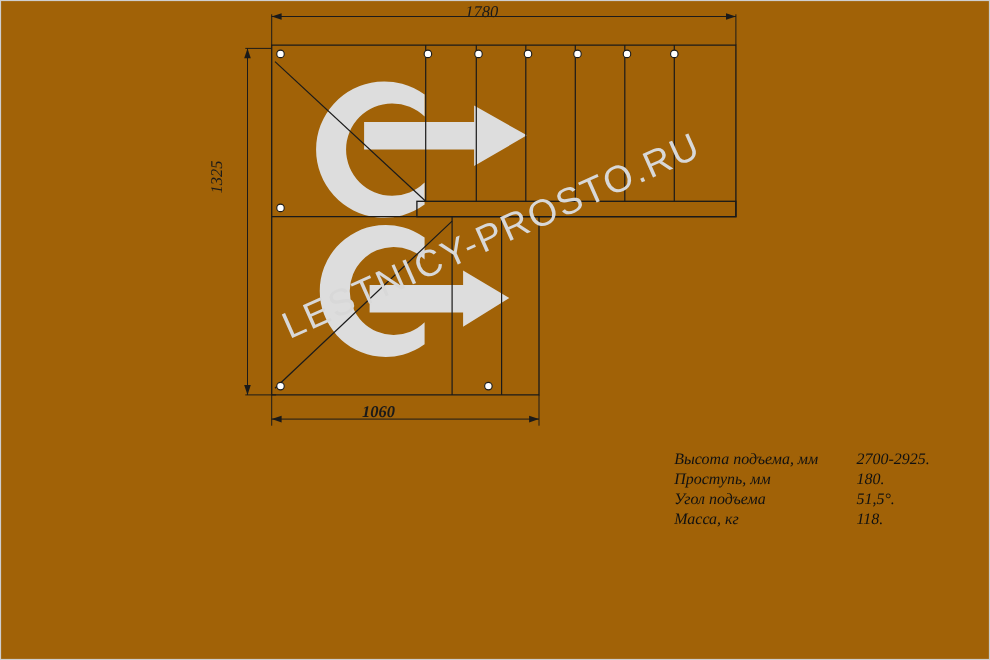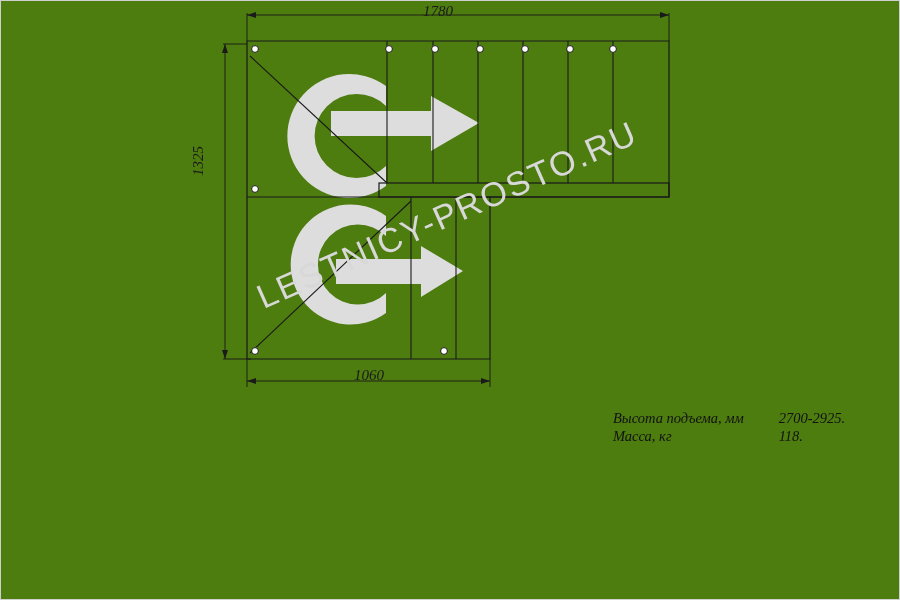--- a/index.html
+++ b/index.html
@@ -10,21 +10,21 @@
     width: 900px;
     height: 600px;
     background: #ffffff;
     font-family: "Liberation Serif", serif;
     overflow: hidden;
   }
   #page {
     position: relative;
     width: 900px;
     height: 600px;
-    background: #4d7c0f;
+    background: #a16207;
     border: 1px solid #cfcfcf;
     box-sizing: border-box;
   }
   .svg-layer {
     position: absolute;
     left: 0;
     top: 0;
     width: 900px;
     height: 600px;
   }
@@ -35,22 +35,23 @@
     font-style: italic;
     font-size: 15px;
     color: #1a1a1a;
     white-space: nowrap;
   }
   #dim-top-label {
     left: 422px;
     top: 2px;
   }
   #dim-bottom-label {
-    left: 353px;
+    left: 328px;
     top: 366px;
+    font-weight: bold;
   }
   #dim-left-label {
     left: 189px;
     top: 175px;
     transform: rotate(-90deg);
     transform-origin: left top;
   }
   
   #spec-table {
     position: absolute;
@@ -184,20 +185,28 @@
   <div id="watermark">LESTNICY-PROSTO.RU</div>
 
   <div id="spec-table">
     <table>
       <tbody>
         <tr>
           <td class="spec-name">Высота подъема, мм</td>
           <td class="spec-value">2700-2925.</td>
         </tr>
         <tr>
+          <td class="spec-name">Проступь, мм</td>
+          <td class="spec-value">180.</td>
+        </tr>
+        <tr>
+          <td class="spec-name">Угол подъема</td>
+          <td class="spec-value">51,5°.</td>
+        </tr>
+        <tr>
           <td class="spec-name">Масса, кг</td>
           <td class="spec-value">118.</td>
         </tr>
       </tbody>
     </table>
   </div>
 
 </div>
 
 </body></html>

